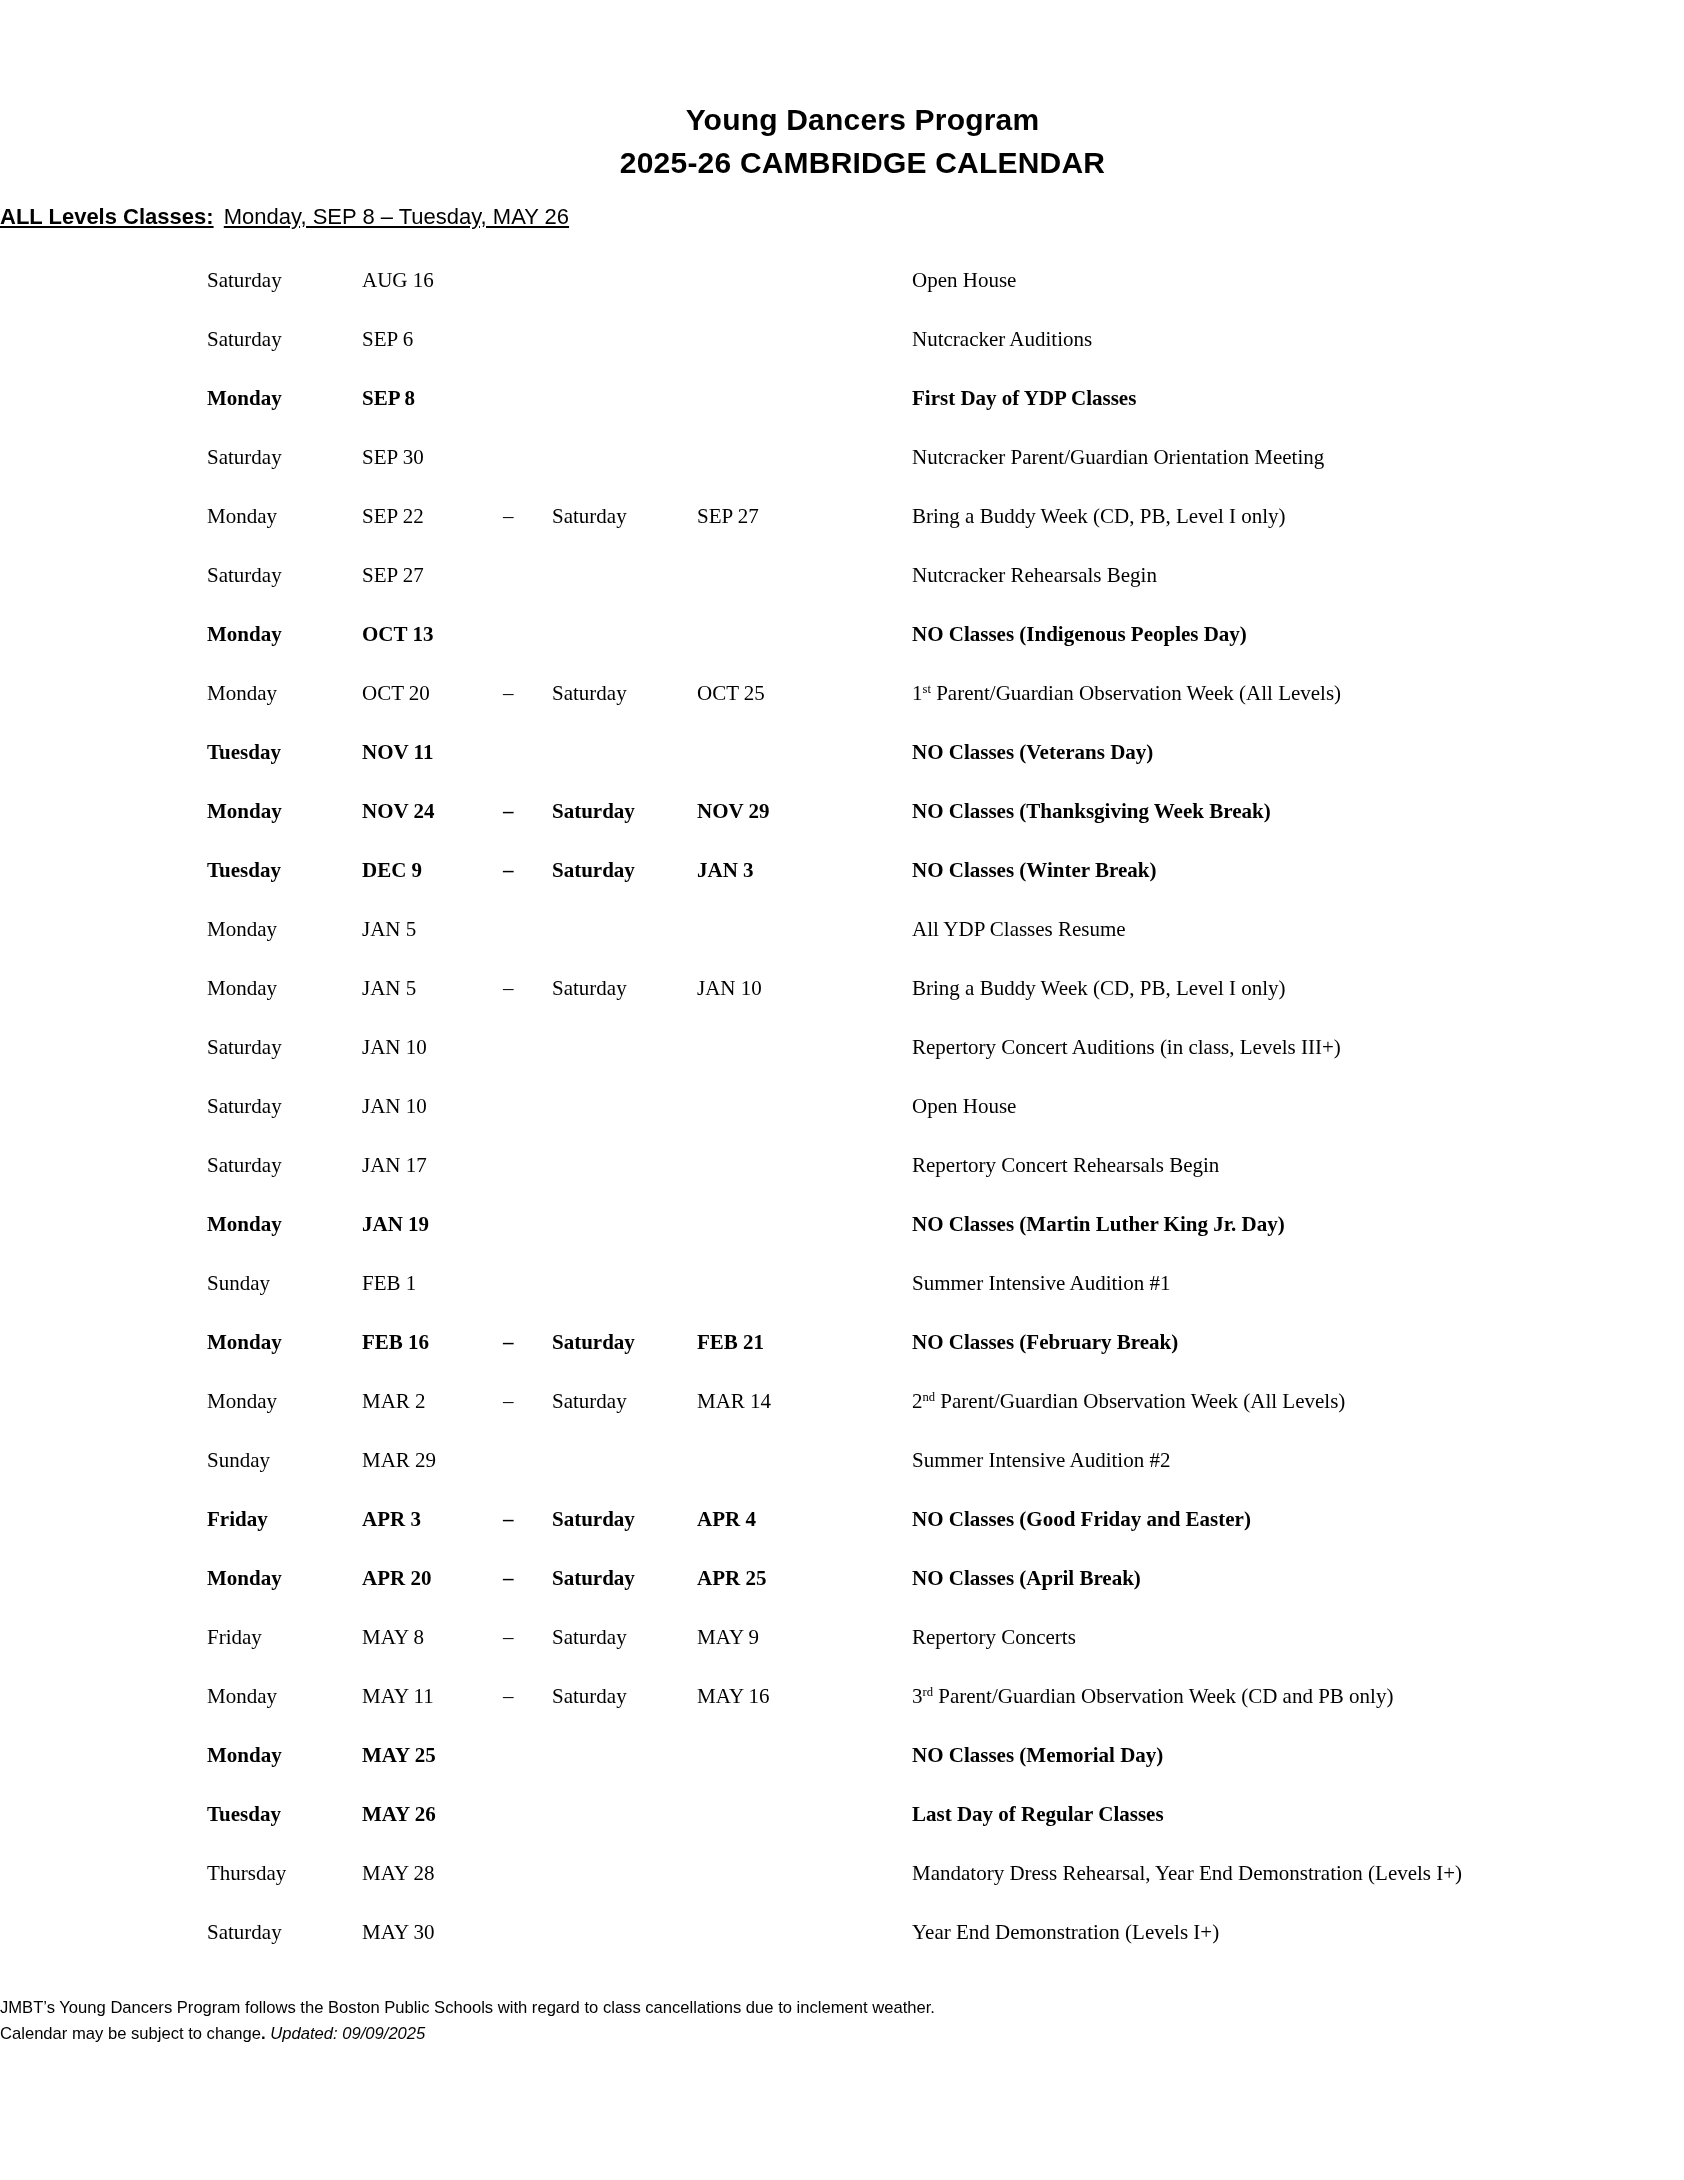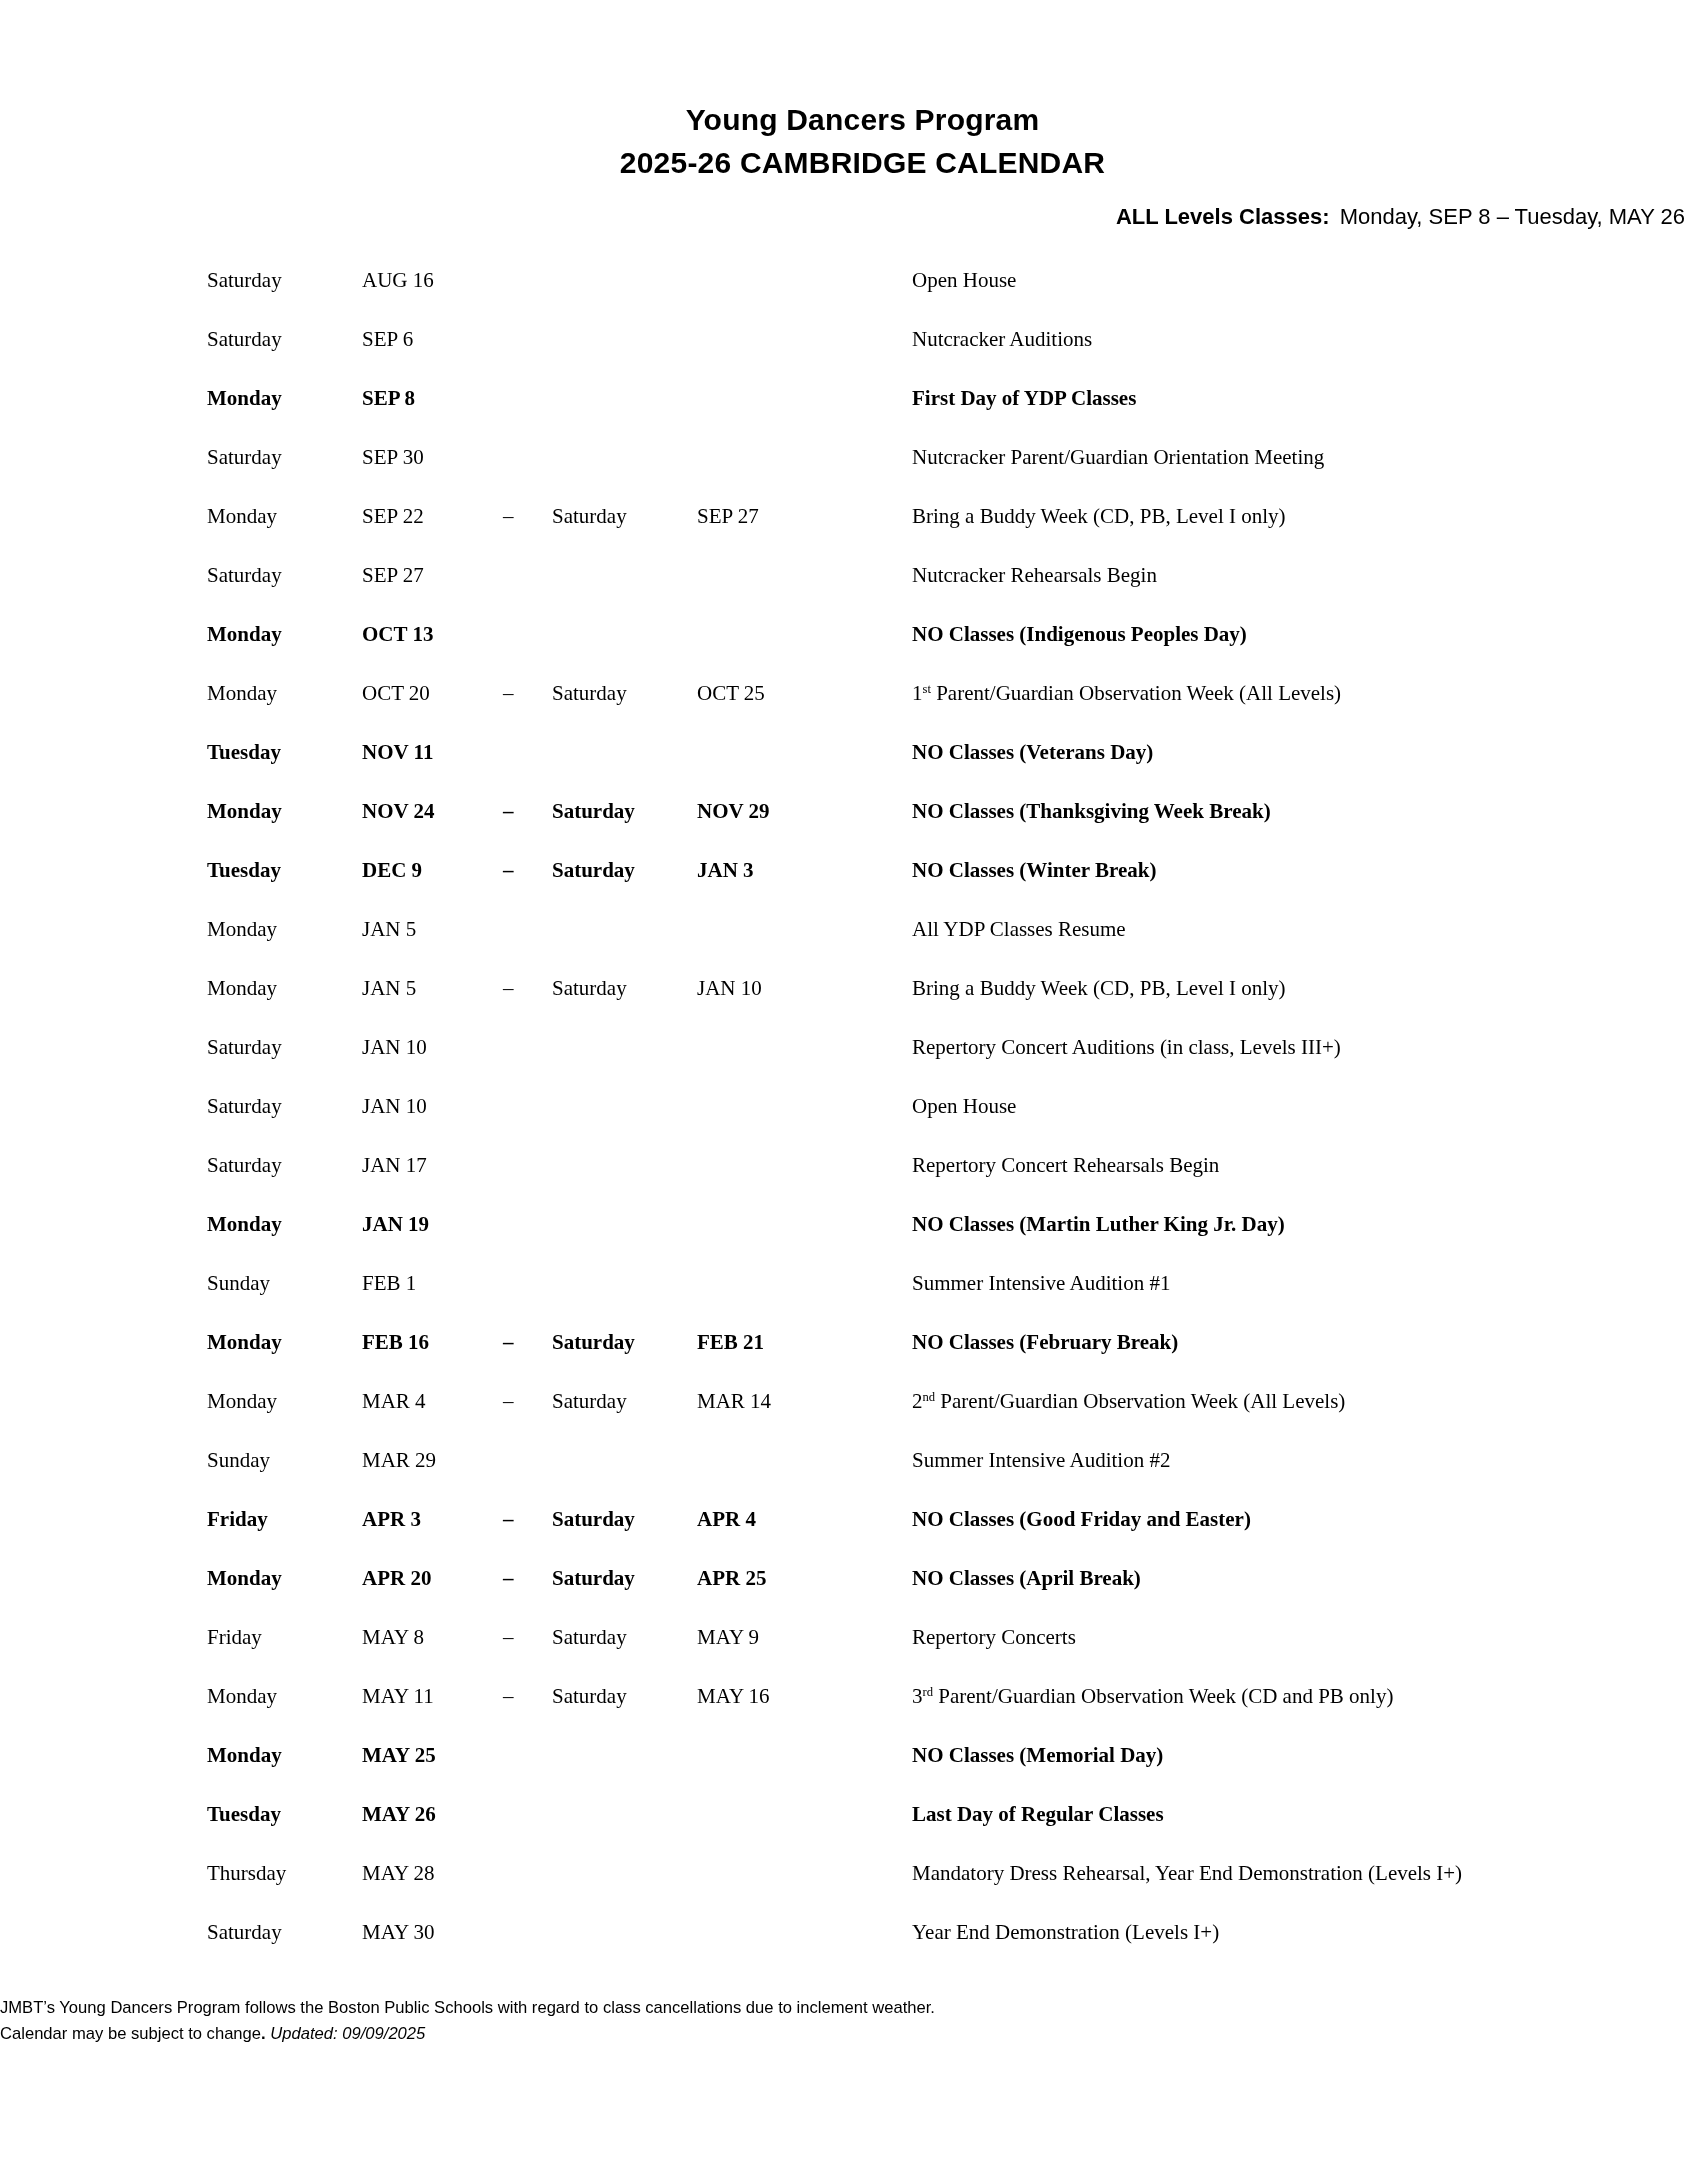--- a/index.html
+++ b/index.html
@@ -22,23 +22,24 @@
     font-weight: bold;
     line-height: 43px;
     letter-spacing: 0.2px;
     margin-left: 20px;
   }
   .subtitle {
     position: absolute;
     top: 204px;
     left: 0;
     width: 100%;
-    text-align: right;
+    text-align: left;
     font-size: 22px;
     line-height: 25.6px;
+    text-decoration: underline;
   }
   .subtitle .label { font-weight: bold; }
   .subtitle .value { margin-left: 10.2px; }
   .events {
     position: absolute;
     top: 251px;
     left: 207px;
     right: 87px;
     font-family: Liberation Serif, serif;
   }
@@ -232,21 +233,21 @@
     <div class="event-row bold">
       <div class="c day1">Monday</div>
       <div class="c date1">FEB 16</div>
       <div class="c dash">–</div>
       <div class="c day2">Saturday</div>
       <div class="c date2">FEB 21</div>
       <div class="c desc">NO Classes (February Break)</div>
     </div>
     <div class="event-row">
       <div class="c day1">Monday</div>
-      <div class="c date1">MAR 4</div>
+      <div class="c date1">MAR 2</div>
       <div class="c dash">–</div>
       <div class="c day2">Saturday</div>
       <div class="c date2">MAR 14</div>
       <div class="c desc">2<sup class="ord">nd</sup> Parent/Guardian Observation Week (All Levels)</div>
     </div>
     <div class="event-row">
       <div class="c day1">Sunday</div>
       <div class="c date1">MAR 29</div>
       <div class="c dash"></div>
       <div class="c day2"></div>

